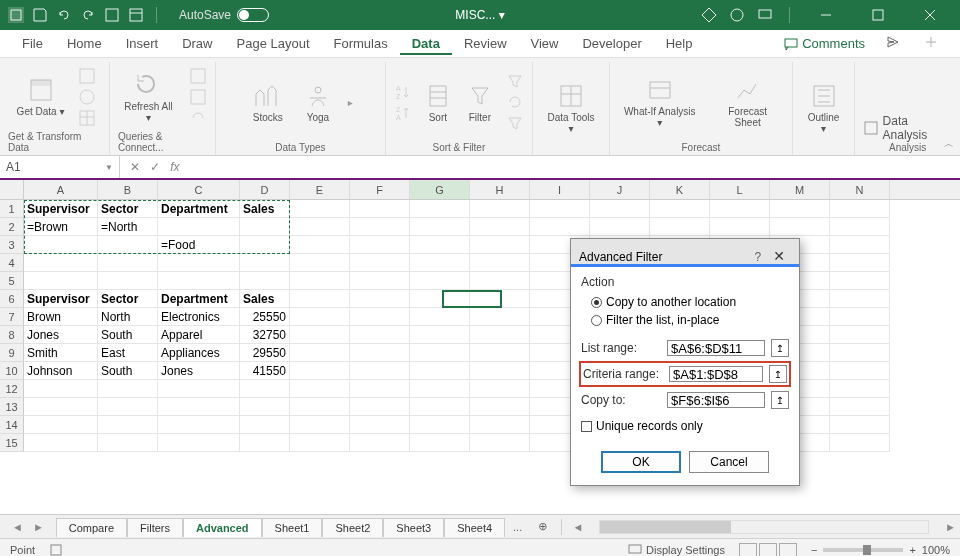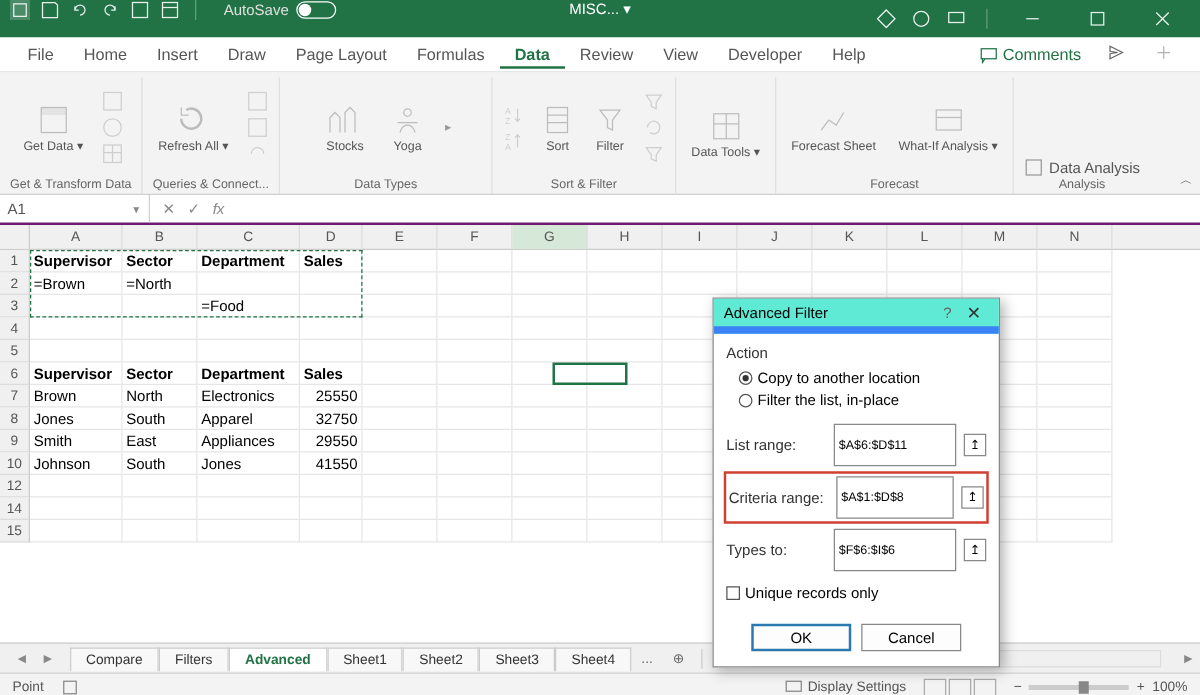--- a/index.html
+++ b/index.html
@@ -1,17 +1,17 @@
 <!DOCTYPE html>
 <html><head>
 <meta charset="utf-8">
 <style>
 *{margin:0;padding:0;box-sizing:border-box;font-family:"Segoe UI",Arial,sans-serif}
 body{width:960px;height:556px;background:#fff;overflow:hidden;position:relative}
-.titlebar{height:30px;background:#217346;display:flex;align-items:flex-start;color:#fff;font-size:12px}
+.titlebar{height:30px;background:#217346;display:flex;align-items:center;color:#fff;font-size:12px}
 .tb-left{display:flex;align-items:center;gap:8px;padding:0 8px}
 .tb-icon{width:16px;height:16px;opacity:.9}
 .tb-sep{width:1px;height:16px;background:rgba(255,255,255,.3);margin:0 4px}
 .autosave{display:flex;align-items:center;gap:6px;margin-left:10px;color:#e0e0e0}
 .toggle{width:32px;height:14px;border:1px solid #fff;border-radius:8px;position:relative;background:transparent;display:inline-block}
 .toggle::after{content:"";width:10px;height:10px;border-radius:50%;background:#fff;position:absolute;left:1px;top:1px}
 .tb-title{position:absolute;left:50%;transform:translateX(-50%);color:#fff}
 .tb-right{margin-left:auto;display:flex;align-items:center;gap:12px;padding:0 10px}
 .tb-right svg{opacity:.9}
 .winbtn{width:40px;height:30px;display:flex;align-items:center;justify-content:center}
@@ -55,32 +55,32 @@
 .tab-add{padding:0 8px;color:#666;cursor:pointer}
 .hscroll{flex:1;display:flex;align-items:center;padding:0 8px}
 .hscroll-track{flex:1;height:14px;background:#f0f0f0;border:1px solid #ddd;position:relative;margin:0 4px}
 .hscroll-thumb{position:absolute;left:0;width:40%;height:100%;background:#cdcdcd}
 .statusbar{height:22px;background:#f3f3f3;display:flex;align-items:center;font-size:11px;color:#555;padding:0 10px;gap:14px;border-top:1px solid #d0d0d0}
 .statusbar .spacer{flex:1}
 .zoom{display:flex;align-items:center;gap:6px}
 .zoom-track{width:80px;height:4px;background:#ccc;position:relative}
 .zoom-thumb{width:8px;height:10px;background:#888;position:absolute;left:50%;top:-3px}
 .dialog{position:absolute;left:570px;top:238px;width:230px;background:#fff;border:1px solid #888;box-shadow:3px 3px 10px rgba(0,0,0,.3);font-size:12px}
-.dlg-title{height:28px;display:flex;align-items:center;padding:0 8px;background:#5eead4;border-bottom:6px solid #3b82f6}
+.dlg-title{height:28px;display:flex;align-items:flex-end;padding:0 8px;background:#e5e5e5;border-bottom:3px solid #3b82f6}
 .dlg-title .spacer{flex:1}
 .dlg-help{padding:0 6px;color:#666;cursor:pointer}
 .dlg-close{padding:0 6px;color:#333;cursor:pointer;font-size:14px}
 .dlg-body{padding:8px 10px}
 .dlg-section-label{color:#333;margin-bottom:4px}
 .radio-row{display:flex;align-items:center;gap:4px;padding:2px 0 2px 10px}
 .radio{width:11px;height:11px;border:1px solid #555;border-radius:50%;display:inline-flex;align-items:center;justify-content:center}
 .radio.checked::after{content:"";width:5px;height:5px;background:#333;border-radius:50%}
 .field-row{display:flex;align-items:center;gap:6px;margin:4px 0}
 .field-label{width:80px;color:#333}
-.field-input{flex:1;border:1px solid #888;height:34px;padding:0 3px;font-size:10px;display:flex;align-items:center}
+.field-input{flex:1;border:1px solid #888;height:16px;padding:0 3px;font-size:13px;display:flex;align-items:center}
 .field-btn{width:18px;height:18px;border:1px solid #888;display:flex;align-items:center;justify-content:center;font-size:10px;cursor:pointer}
 .highlight-row{border:2px solid #d04030;padding:2px;margin:2px -2px}
 .check-row{display:flex;align-items:center;gap:4px;padding:6px 0 2px 0}
 .checkbox{width:11px;height:11px;border:1px solid #555}
 .dlg-buttons{display:flex;gap:8px;justify-content:center;padding:8px 10px 12px}
 .dlg-btn{width:80px;height:22px;border:1px solid #888;background:#fdfdfd;font-size:12px;cursor:pointer}
 .dlg-btn.primary{border:2px solid #2a7ab0}
 .view-icons{display:flex;gap:2px}
 .view-icons div{width:18px;height:14px;border:1px solid #aaa}
 </style>
@@ -295,35 +295,48 @@
         <div class="rbtn-label">Data
 Tools ▾</div>
       </div>
     </div>
     <div class="rgroup-label"></div>
   </div>
   <div class="rgroup">
     <div class="rgroup-body">
       <div class="rbtn">
         <svg width="28" height="28">
+            <rect x="4" y="6" width="20" height="16" fill="none" stroke="#999"></rect>
+            <path d="M4 12h20" stroke="#999"></path>
+          </svg>
+        <div class="rbtn-label">What-If
+Analysis ▾</div>
+      </div>
+      <div class="rbtn">
+        <svg width="28" height="28">
             <path d="M4 22l6-8 6 4 6-10" fill="none" stroke="#999"></path>
           </svg>
         <div class="rbtn-label">Forecast
 Sheet</div>
       </div>
+    </div>
+    <div class="rgroup-label">Forecast</div>
+  </div>
+  <div class="rgroup">
+    <div class="rgroup-body">
       <div class="rbtn">
         <svg width="28" height="28">
-            <rect x="4" y="6" width="20" height="16" fill="none" stroke="#999"></rect>
-            <path d="M4 12h20" stroke="#999"></path>
-          </svg>
-        <div class="rbtn-label">What-If
-Analysis ▾</div>
-      </div>
-    </div>
-    <div class="rgroup-label">Forecast</div>
+            <rect x="4" y="4" width="20" height="20" fill="none" stroke="#999"></rect>
+            <path d="M8 8h12M8 14h12M8 20h12" stroke="#999"></path>
+          </svg>
+        <div class="rbtn-label">Outline
+▾</div>
+      </div>
+    </div>
+    <div class="rgroup-label"></div>
   </div>
   <div class="rgroup" style="border-right:none">
     <div class="rgroup-body" style="align-items:flex-end;padding-top:6px">
       <div style="display:flex;align-items:center;gap:4px;font-size:12px;color:#555;cursor:pointer">
         <svg width="16" height="16">
             <rect x="2" y="2" width="12" height="12" fill="none" stroke="#999"></rect>
           </svg>
         <span>Data Analysis</span>
       </div>
     </div>
@@ -544,20 +557,37 @@
         <div class="cell" style="width: 60px;"></div>
         <div class="cell" style="width: 60px;"></div>
         <div class="cell" style="width: 60px;"></div>
         <div class="cell" style="width: 60px;"></div>
         <div class="cell" style="width: 60px;"></div>
         <div class="cell" style="width: 60px;"></div>
         <div class="cell" style="width: 60px;"></div>
         <div class="cell" style="width: 60px;"></div>
       </div>
       <div class="row">
+        <div class="rowh">13</div>
+        <div class="cell" style="width: 74px;"></div>
+        <div class="cell" style="width: 60px;"></div>
+        <div class="cell" style="width: 82px;"></div>
+        <div class="cell" style="width: 50px;"></div>
+        <div class="cell" style="width: 60px;"></div>
+        <div class="cell" style="width: 60px;"></div>
+        <div class="cell" style="width: 60px;"></div>
+        <div class="cell" style="width: 60px;"></div>
+        <div class="cell" style="width: 60px;"></div>
+        <div class="cell" style="width: 60px;"></div>
+        <div class="cell" style="width: 60px;"></div>
+        <div class="cell" style="width: 60px;"></div>
+        <div class="cell" style="width: 60px;"></div>
+        <div class="cell" style="width: 60px;"></div>
+      </div>
+      <div class="row">
         <div class="rowh">14</div>
         <div class="cell" style="width: 74px;"></div>
         <div class="cell" style="width: 60px;"></div>
         <div class="cell" style="width: 82px;"></div>
         <div class="cell" style="width: 50px;"></div>
         <div class="cell" style="width: 60px;"></div>
         <div class="cell" style="width: 60px;"></div>
         <div class="cell" style="width: 60px;"></div>
         <div class="cell" style="width: 60px;"></div>
         <div class="cell" style="width: 60px;"></div>
@@ -670,21 +700,21 @@
     <div class="highlight-row">
       <div class="field-row" style="margin:0">
         <div class="field-label">Criteria range:</div>
         <div class="field-input">
             <span>$A$1:$D$8</span>
           </div>
         <div class="field-btn">↥</div>
       </div>
     </div>
     <div class="field-row">
-      <div class="field-label">Types to:</div>
+      <div class="field-label">Copy to:</div>
       <div class="field-input">
           <span>$F$6:$I$6</span>
         </div>
       <div class="field-btn">↥</div>
     </div>
     <div class="check-row">
       <span class="checkbox"></span>
       <span>Unique records only</span>
     </div>
   </div>

